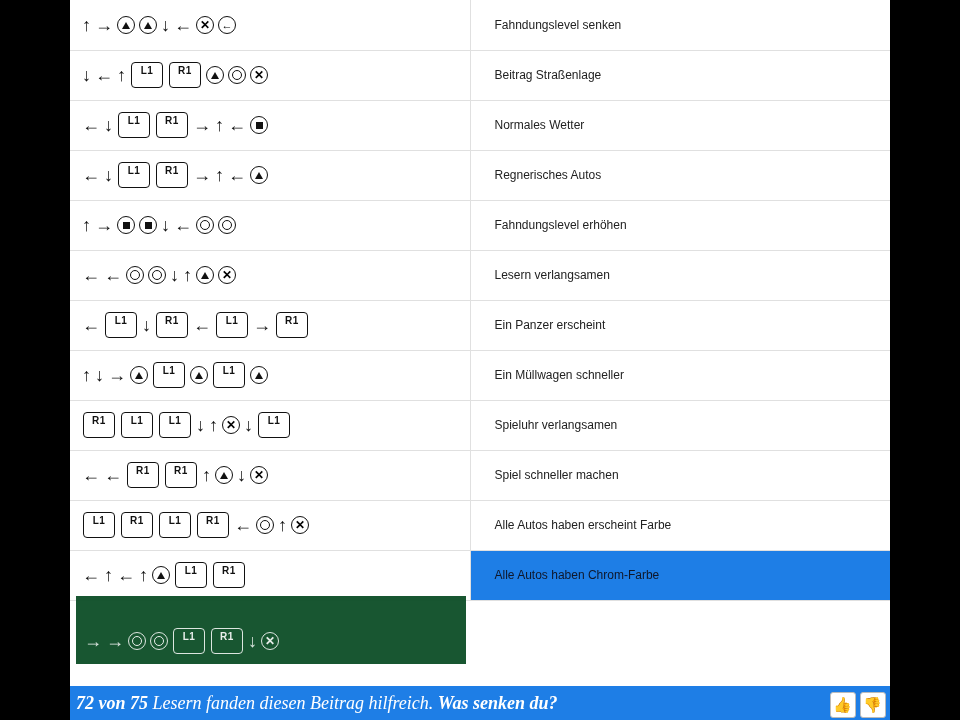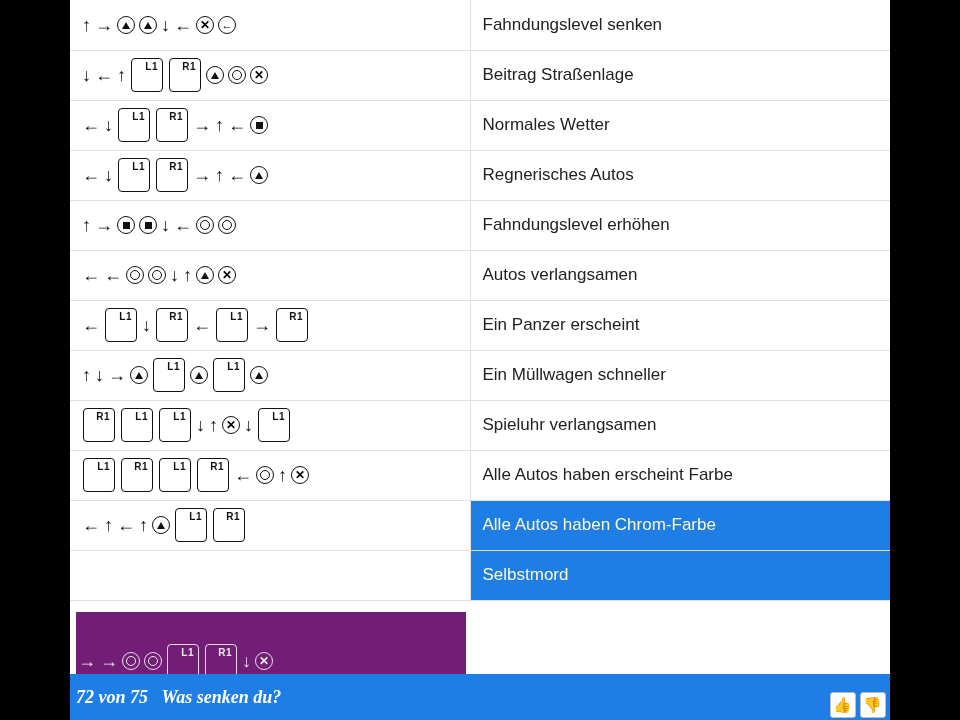--- a/index.html
+++ b/index.html
@@ -3,57 +3,57 @@
 <meta charset="utf-8">
 <style>
   * { box-sizing: border-box; margin: 0; padding: 0; }
   html, body { width: 960px; height: 720px; overflow: hidden; font-family: "Segoe UI", Arial, sans-serif; }
   body { background: #000; display: flex; justify-content: center; }
   .page { width: 820px; background: #fff; height: 720px; position: relative; box-shadow: 0 0 6px rgba(0,0,0,.3); }
   .table { width: 100%; border-collapse: collapse; }
   .table tr { height: 50px; }
   .table td { border-bottom: 1px solid #e0e0e0; vertical-align: middle; }
   .col-inputs { width: 400px; padding-left: 10px; white-space: nowrap; }
-  .col-label  { border-left: 1px solid #e0e0e0; padding-left: 12px; font-size: 17px; color: #222; }
-  .hl-blue .col-label { background: #1e7ee6; color: #fef9c3; }
+  .col-label  { border-left: 1px solid #e0e0e0; padding-left: 24px; font-size: 12px; color: #222; }
+  .hl-blue .col-label { background: #1e7ee6; color: #0f172a; }
   .glyph { display: inline-block; vertical-align: middle; margin: 0 2px; font-weight: 700; font-size: 16px; line-height: 1; color: #111; }
   .arrow { font-size: 18px; }
   .btnbox {
     display: inline-block; vertical-align: middle;
     border: 1.5px solid #111; border-radius: 4px;
-    min-width: 32px; height: 34px; line-height: 15px;
-    font-size: 10px; font-weight: 700; text-align: right;
+    min-width: 32px; height: 26px; line-height: 15px;
+    font-size: 10px; font-weight: 700; text-align: center;
     padding: 0 4px; margin: 0 3px; background: #fff; color: #111;
     letter-spacing: .5px;
   }
   .circ {
     display: inline-block; vertical-align: middle;
     width: 18px; height: 18px; border: 1.5px solid #111; border-radius: 50%;
     margin: 0 2px; position: relative; background: #fff;
   }
   .circ .inner { position: absolute; inset: 2px; display: flex; align-items: center; justify-content: center; font-size: 11px; font-weight: 700; }
   .circ-tri .inner::after { content: ""; width: 0; height: 0; border-left: 4px solid transparent; border-right: 4px solid transparent; border-bottom: 7px solid #111; }
   .circ-sq  .inner::after { content: ""; width: 7px; height: 7px; background: #111; }
   .circ-x   .inner { font-size: 12px; }
   .circ-x   .inner::after { content: "✕"; }
   .circ-o   .inner::after { content: ""; width: 8px; height: 8px; border: 1.5px solid #111; border-radius: 50%; }
   .circ-lf  .inner::after { content: "←"; font-size: 11px; }
   .footer {
-    position: absolute; bottom: 0; left: 0; right: 0; height: 46px;
+    position: absolute; bottom: 0; left: 0; right: 0; height: 34px;
     background: #1e7ee6; color: #fff; font-style: italic; font-weight: 700;
     font-size: 18px; display: flex; align-items: center; padding-left: 6px;
     font-family: Georgia, "Times New Roman", serif;
   }
   .footer-suffix { font-weight: 400; }
   .vote { position: absolute; bottom: 2px; right: 4px; display: flex; gap: 4px; }
   .votebtn { width: 26px; height: 26px; border: 1px solid #bbb; border-radius: 3px; background: #fff; display: flex; align-items: center; justify-content: center; font-size: 15px; color: #333; cursor: pointer; }
   .row-last { border-bottom: none; }
   .blue-overlay-inputs {
-    position: absolute; left: 6px; width: 390px; height: 68px; bottom: 40px;
-    background: #701a75; opacity: .98; padding: 32px 6px 0 0;
+    position: absolute; left: 6px; width: 390px; height: 68px; bottom: 56px;
+    background: #14532d; opacity: .98; padding: 32px 6px 0 6px;
   }
   .blue-overlay-inputs .glyph, .blue-overlay-inputs .arrow { color: rgba(255,255,255,.85); }
   .blue-overlay-inputs .btnbox { border-color: rgba(255,255,255,.85); color: rgba(255,255,255,.9); background: transparent; }
   .blue-overlay-inputs .circ   { border-color: rgba(255,255,255,.85); background: transparent; }
   .blue-overlay-inputs .circ .inner::after { color: rgba(255,255,255,.9); border-color: rgba(255,255,255,.9); }
 </style>
 </head>
 <body>
 
 <div class="page">
@@ -74,54 +74,54 @@
         <tr>
           <td class="col-inputs"><span class="glyph arrow">←</span><span class="glyph arrow">↓</span><span class="btnbox">L1</span><span class="btnbox">R1</span><span class="glyph arrow">→</span><span class="glyph arrow">↑</span><span class="glyph arrow">←</span><span class="circ circ-tri"><span class="inner"></span></span></td>
           <td class="col-label">Regnerisches Autos</td>
         </tr>
         <tr>
           <td class="col-inputs"><span class="glyph arrow">↑</span><span class="glyph arrow">→</span><span class="circ circ-sq"><span class="inner"></span></span><span class="circ circ-sq"><span class="inner"></span></span><span class="glyph arrow">↓</span><span class="glyph arrow">←</span><span class="circ circ-o"><span class="inner"></span></span><span class="circ circ-o"><span class="inner"></span></span></td>
           <td class="col-label">Fahndungslevel erhöhen</td>
         </tr>
         <tr>
           <td class="col-inputs"><span class="glyph arrow">←</span><span class="glyph arrow">←</span><span class="circ circ-o"><span class="inner"></span></span><span class="circ circ-o"><span class="inner"></span></span><span class="glyph arrow">↓</span><span class="glyph arrow">↑</span><span class="circ circ-tri"><span class="inner"></span></span><span class="circ circ-x"><span class="inner"></span></span></td>
-          <td class="col-label">Autos verlangsamen</td>
+          <td class="col-label">Lesern verlangsamen</td>
         </tr>
         <tr>
           <td class="col-inputs"><span class="glyph arrow">←</span><span class="btnbox">L1</span><span class="glyph arrow">↓</span><span class="btnbox">R1</span><span class="glyph arrow">←</span><span class="btnbox">L1</span><span class="glyph arrow">→</span><span class="btnbox">R1</span></td>
           <td class="col-label">Ein Panzer erscheint</td>
         </tr>
         <tr>
           <td class="col-inputs"><span class="glyph arrow">↑</span><span class="glyph arrow">↓</span><span class="glyph arrow">→</span><span class="circ circ-tri"><span class="inner"></span></span><span class="btnbox">L1</span><span class="circ circ-tri"><span class="inner"></span></span><span class="btnbox">L1</span><span class="circ circ-tri"><span class="inner"></span></span></td>
           <td class="col-label">Ein Müllwagen schneller</td>
         </tr>
         <tr>
           <td class="col-inputs"><span class="btnbox">R1</span><span class="btnbox">L1</span><span class="btnbox">L1</span><span class="glyph arrow">↓</span><span class="glyph arrow">↑</span><span class="circ circ-x"><span class="inner"></span></span><span class="glyph arrow">↓</span><span class="btnbox">L1</span></td>
           <td class="col-label">Spieluhr verlangsamen</td>
         </tr>
         <tr>
+          <td class="col-inputs"><span class="glyph arrow">←</span><span class="glyph arrow">←</span><span class="btnbox">R1</span><span class="btnbox">R1</span><span class="glyph arrow">↑</span><span class="circ circ-tri"><span class="inner"></span></span><span class="glyph arrow">↓</span><span class="circ circ-x"><span class="inner"></span></span></td>
+          <td class="col-label">Spiel schneller machen</td>
+        </tr>
+        <tr>
           <td class="col-inputs"><span class="btnbox">L1</span><span class="btnbox">R1</span><span class="btnbox">L1</span><span class="btnbox">R1</span><span class="glyph arrow">←</span><span class="circ circ-o"><span class="inner"></span></span><span class="glyph arrow">↑</span><span class="circ circ-x"><span class="inner"></span></span></td>
           <td class="col-label">Alle Autos haben erscheint Farbe</td>
         </tr>
         <tr class="hl-blue">
           <td class="col-inputs"><span class="glyph arrow">←</span><span class="glyph arrow">↑</span><span class="glyph arrow">←</span><span class="glyph arrow">↑</span><span class="circ circ-tri"><span class="inner"></span></span><span class="btnbox">L1</span><span class="btnbox">R1</span></td>
           <td class="col-label">Alle Autos haben Chrom-Farbe</td>
-        </tr>
-        <tr class="hl-blue row-last">
-          <td class="col-inputs" style="visibility: hidden;"></td>
-          <td class="col-label">Selbstmord</td>
         </tr>
       </tbody>
   </table>
 
   <div class="blue-overlay-inputs" id="overlay"><span class="glyph arrow">→</span><span class="glyph arrow">→</span><span class="circ circ-o"><span class="inner"></span></span><span class="circ circ-o"><span class="inner"></span></span><span class="btnbox">L1</span><span class="btnbox">R1</span><span class="glyph arrow">↓</span><span class="circ circ-x"><span class="inner"></span></span></div>
 
   <div class="footer">
     <span>72 von 75</span>&nbsp;
-    &nbsp;
+    <span class="footer-suffix">Lesern fanden diesen Beitrag hilfreich.</span>&nbsp;
     <span>Was senken du?</span>
   </div>
   <div class="vote">
     <div class="votebtn">
       <span>👍</span>
     </div>
     <div class="votebtn">
       <span>👎</span>
     </div>
   </div>

